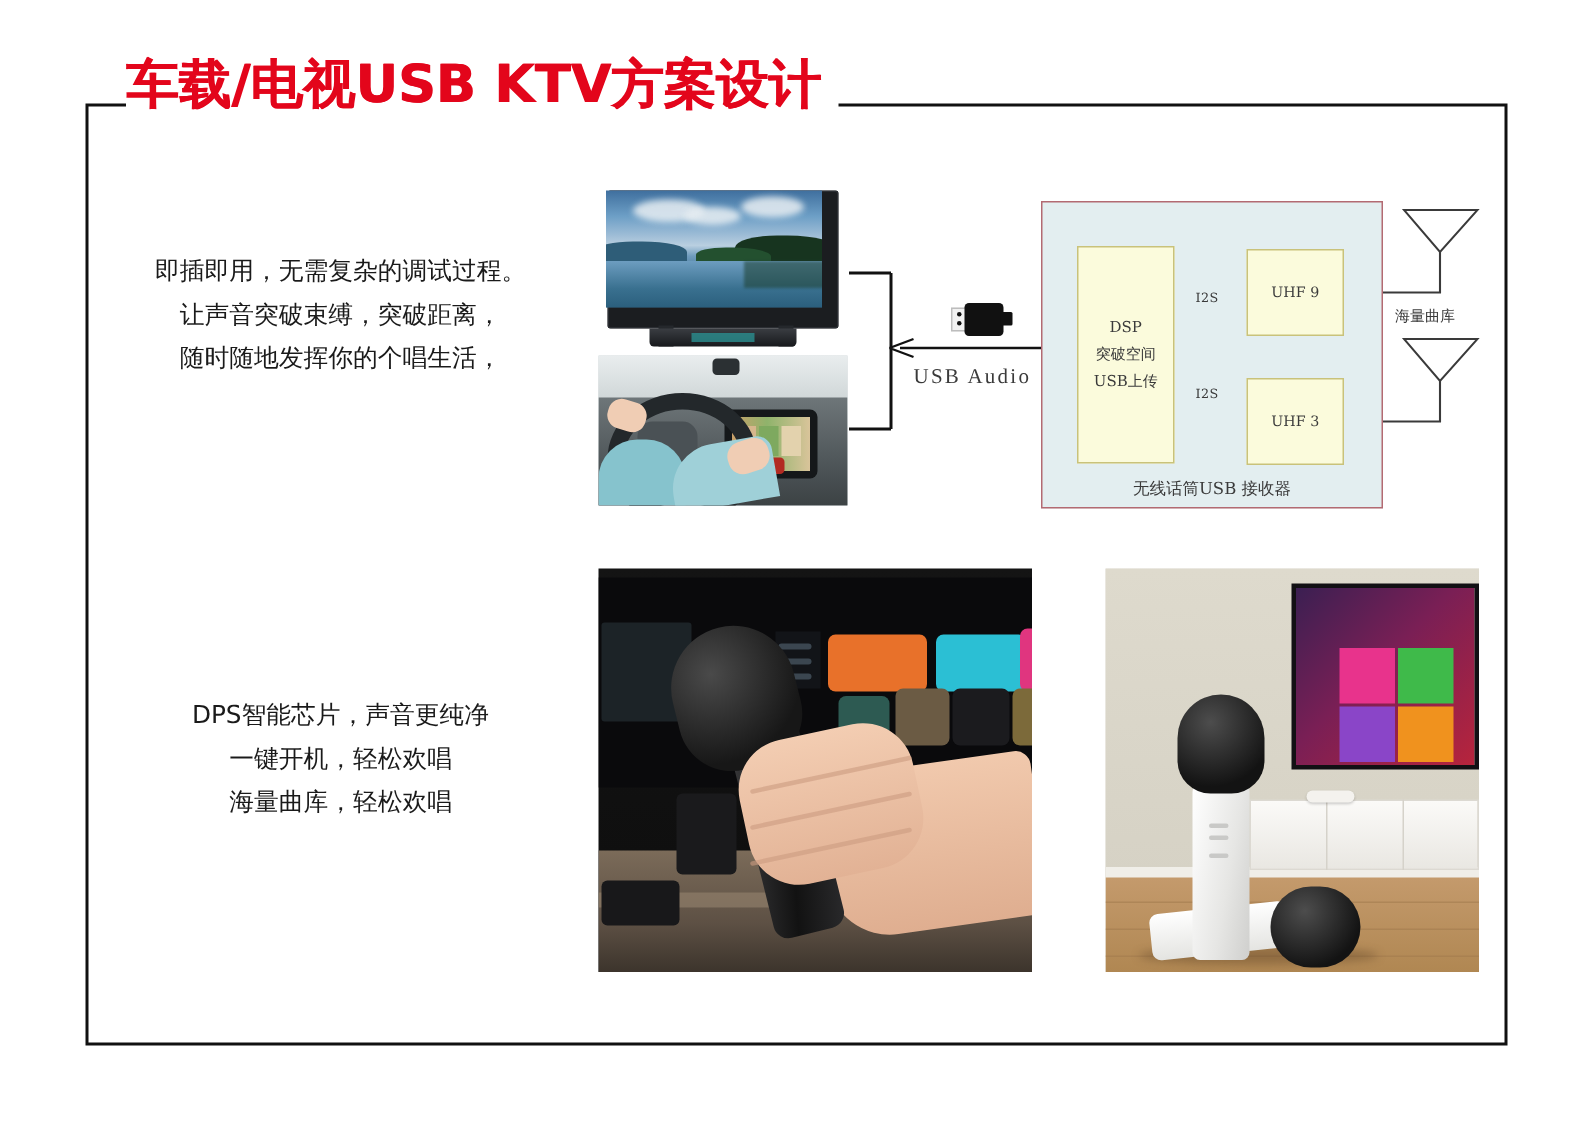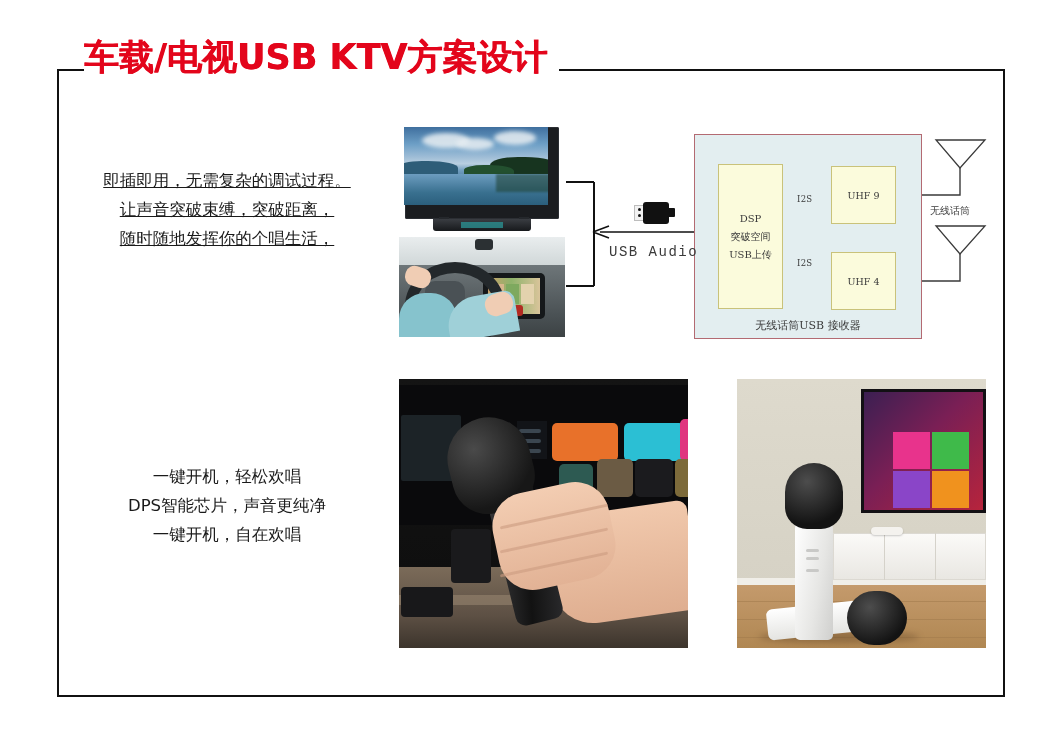--- a/index.html
+++ b/index.html
@@ -13,21 +13,21 @@
   
   #title{position:absolute;left:84px;top:38px;z-index:5;
          font-family:"DejaVu Sans","Liberation Sans",sans-serif;
          font-weight:bold;font-size:35px;letter-spacing:0px;
          color:#e3051b;background:#ffffff;padding:0 12px 0 0;line-height:1.1;
          white-space:nowrap;text-shadow:0.6px 0 0 #e3051b;}
 
   
   .para{position:absolute;text-align:center;color:#1a1a1a;
         font-family:"DejaVu Sans","Liberation Sans",sans-serif;}
-  #para-top{left:72px;top:166px;width:310px;font-size:16.5px;line-height:29px;text-decoration:underline;}
+  #para-top{left:72px;top:166px;width:310px;font-size:16.5px;line-height:29px;}
   #para-bottom{left:72px;top:462px;width:310px;font-size:16.5px;line-height:29px;}
   .para .ln{display:block;white-space:nowrap;}
 
   
   .photo{position:absolute;overflow:hidden;}
 
   
   #photo-tv{left:399px;top:123px;width:166px;height:112px;background:#ffffff;}
   #photo-tv .tv-body{position:absolute;left:6px;top:4px;width:154px;height:92px;
       background:#1b1d20;border-radius:2px;padding:4px 4px 7px 4px;box-sizing:border-box;
@@ -169,21 +169,21 @@
   .blk span{display:block;white-space:nowrap;}
   #diagram-caption{position:absolute;left:694px;top:318px;width:228px;text-align:center;
       font-family:"DejaVu Serif","Liberation Serif",serif;font-size:11px;color:#3a3a3a;}
   .i2s-label{position:absolute;font-family:"DejaVu Serif","Liberation Serif",serif;
       font-size:8.5px;color:#3a3a3a;letter-spacing:.3px;}
   #i2s-1{left:797px;top:194px;}
   #i2s-2{left:797px;top:258px;}
   #wireless-label{position:absolute;left:930px;top:204px;
       font-family:"DejaVu Serif","Liberation Serif",serif;font-size:10px;color:#3a3a3a;white-space:nowrap;}
   #usb-audio-label{position:absolute;left:609px;top:244px;
-      font-family:Liberation Mono, monospace;font-size:14px;color:#3a3a3a;
+      font-family:Liberation Serif, serif;font-size:14px;color:#3a3a3a;
       letter-spacing:1.5px;white-space:nowrap;}
 
   
   #usb-plug{position:absolute;left:630px;top:200px;width:44px;height:26px;}
   #usb-plug .shell{position:absolute;left:13px;top:2px;width:26px;height:22px;background:#111;border-radius:3px;}
   #usb-plug .tip{position:absolute;left:37px;top:8px;width:8px;height:9px;background:#111;border-radius:1px;}
   #usb-plug .metal{position:absolute;left:4px;top:5px;width:11px;height:16px;background:#f2f2f2;border:1px solid #bdbdbd;box-sizing:border-box;}
   #usb-plug .dot{position:absolute;left:8px;width:3px;height:3px;background:#111;border-radius:50%;}
 </style>
 </head>
@@ -215,23 +215,23 @@
   <polygon points="936,226 985,226 960,254" fill="none" stroke="#3a3a3a" stroke-width="1.3"></polygon>
 </svg>
 
 <div class="para" id="para-top">
   <span class="ln">即插即用，无需复杂的调试过程。</span>
   <span class="ln">让声音突破束缚，突破距离，</span>
   <span class="ln">随时随地发挥你的个唱生活，</span>
 </div>
 
 <div class="para" id="para-bottom">
+  <span class="ln">DPS智能芯片，声音更纯净</span>
   <span class="ln">一键开机，轻松欢唱</span>
-  <span class="ln">DPS智能芯片，声音更纯净</span>
-  <span class="ln">一键开机，自在欢唱</span>
+  <span class="ln">海量曲库，轻松欢唱</span>
 </div>
 
 <div class="photo" id="photo-tv">
   <div class="tv-body"></div>
   <div class="tv-screen">
     <div class="cloud c1"></div>
       <div class="cloud c2"></div>
       <div class="cloud c3"></div>
     <div class="hill h1"></div>
       <div class="hill h2"></div>
@@ -322,28 +322,28 @@
   <span>DSP</span>
   <span>突破空间</span>
   <span>USB上传</span>
 </div>
 
 <div class="blk" id="blk-uhf1">
   <span>UHF 9</span>
 </div>
 
 <div class="blk" id="blk-uhf2">
-  <span>UHF 4</span>
+  <span>UHF 3</span>
 </div>
 
 <div class="i2s-label" id="i2s-1">I2S</div>
 <div class="i2s-label" id="i2s-2">I2S</div>
 
 <div id="diagram-caption">无线话筒USB 接收器</div>
-<div id="wireless-label">无线话筒</div>
+<div id="wireless-label">海量曲库</div>
 <div id="usb-audio-label">USB Audio</div>
 
 <div id="usb-plug">
   <div class="metal"></div>
   <div class="dot" style="top:8px"></div>
   <div class="dot" style="top:14px"></div>
   <div class="shell"></div>
   <div class="tip"></div>
 </div>
 

